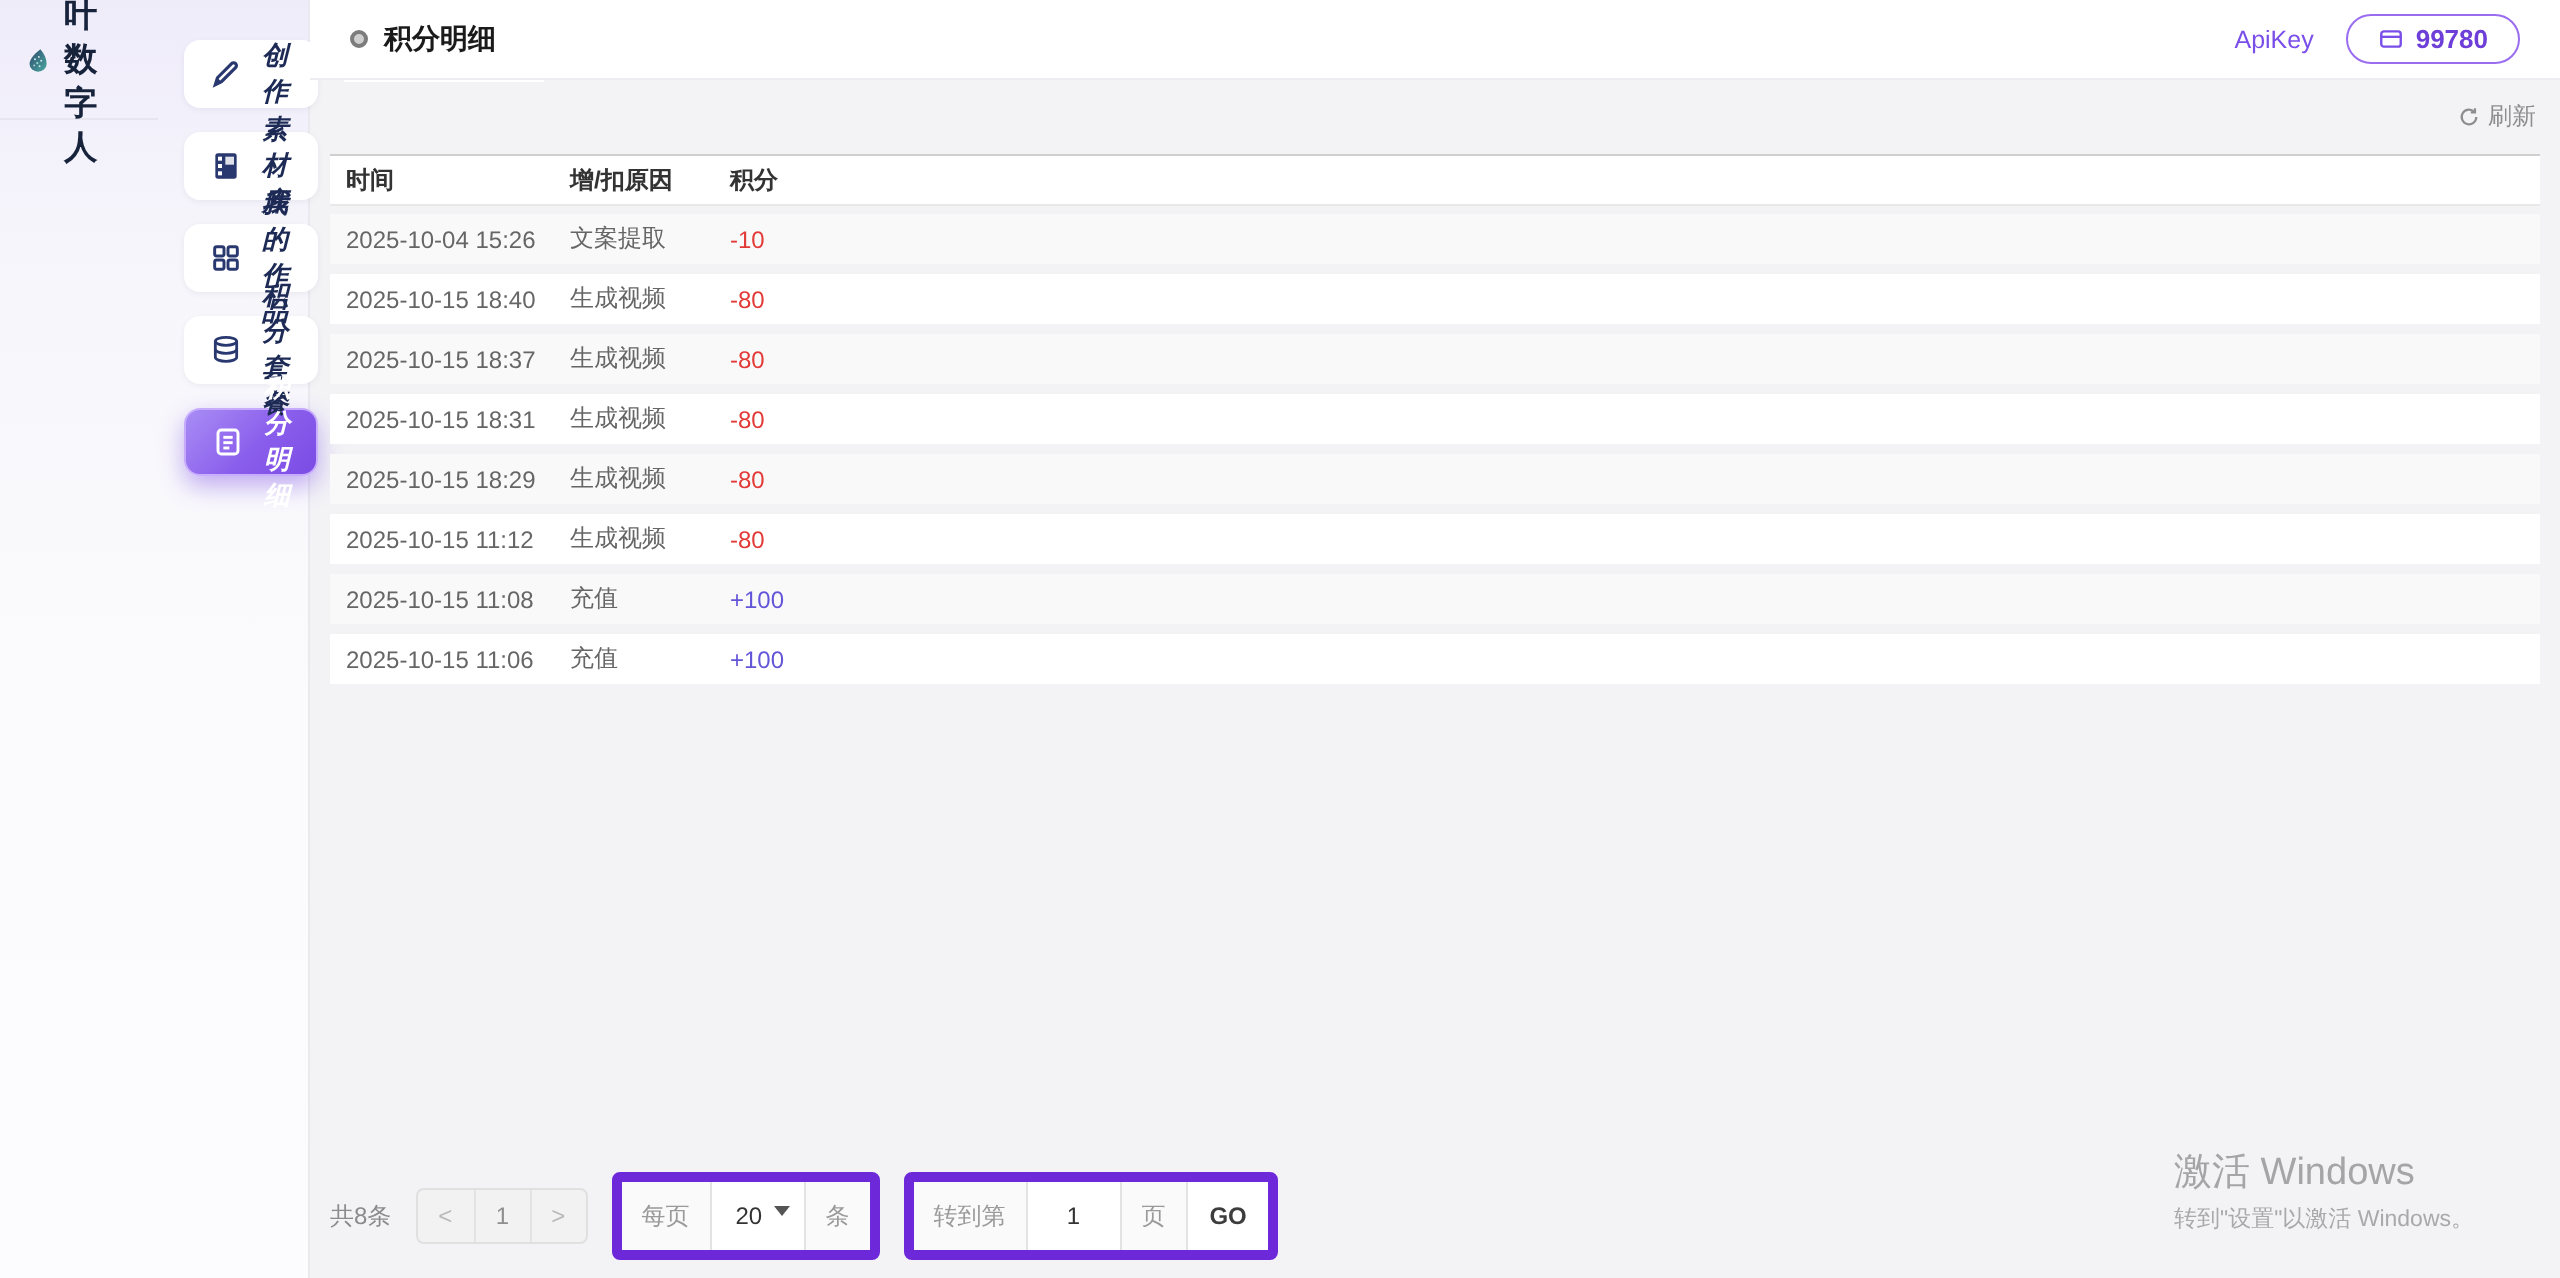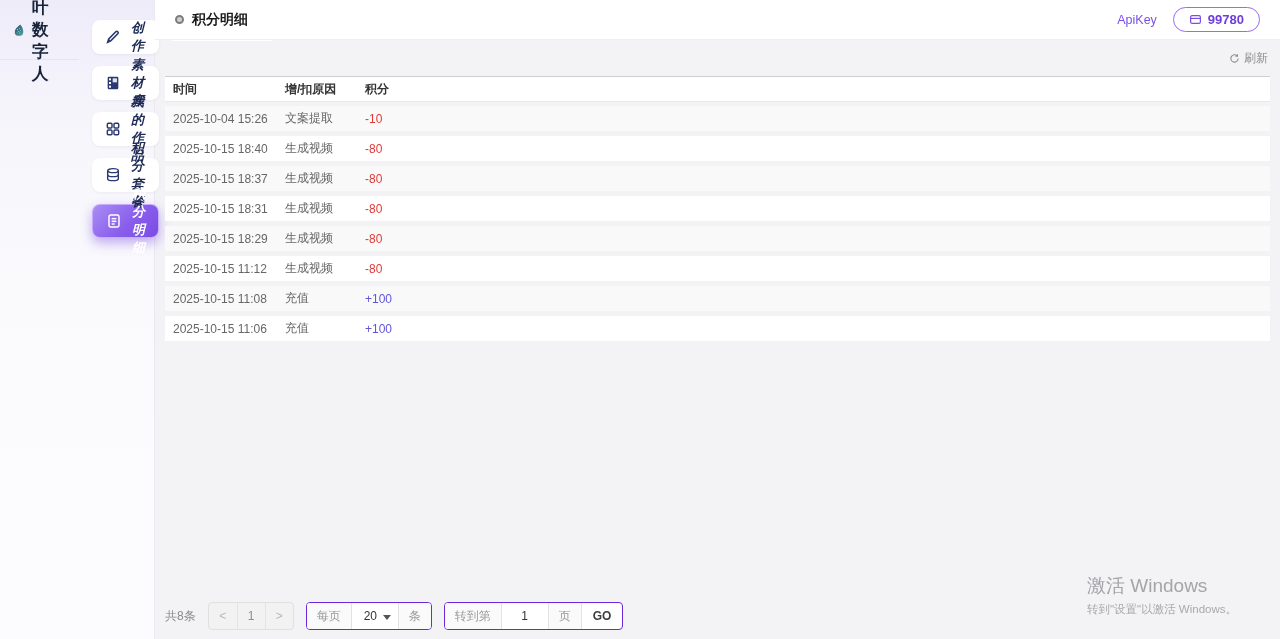--- a/index.html
+++ b/index.html
@@ -73,21 +73,21 @@
   .cell-points.positive { color:#6355d8; }
 
   
   .pagination { position:absolute; left:10px; bottom:9px; display:flex; align-items:center; gap:12px; }
   .total-label { font-size:12px; color:#8b8b8b; }
   .pager { display:inline-flex; border:1px solid #e0e0e0; border-radius:4px; overflow:hidden; background:#f2f2f2; }
   .pager .pg { width:28px; height:26px; display:flex; align-items:center; justify-content:center;
                font-size:12px; color:#b8b8b8; cursor:pointer; }
   .pager .pg + .pg { border-left:1px solid #e3e3e3; }
   .pager .pg.current { color:#8f8f8f; }
-  .seg-group { display:inline-flex; border:1px solid #6d28d9; border-radius:4px; overflow:hidden; background:#fff; height:28px; }
+  .seg-group { display:inline-flex; border:5px solid #6d28d9; border-radius:4px; overflow:hidden; background:#fff; height:44px; }
   .seg { display:flex; align-items:center; justify-content:center; font-size:12px; padding:0 10px; }
   .seg + .seg { border-left:1px solid #e3e3e3; }
   .seg.label { background:#fafafa; color:#9a9a9a; }
   .seg.select-seg { padding:0; position:relative; }
   .seg.select-seg select { appearance:none; -webkit-appearance:none; border:none; background:#fff;
         font-size:12px; color:#333; padding:0 20px 0 12px; height:26px; outline:none;
         font-family:inherit; }
   .caret { position:absolute; right:7px; top:12px; width:0; height:0; pointer-events:none;
            border-left:4px solid transparent; border-right:4px solid transparent; border-top:5px solid #555; }
   .seg.input-seg { padding:0; }

